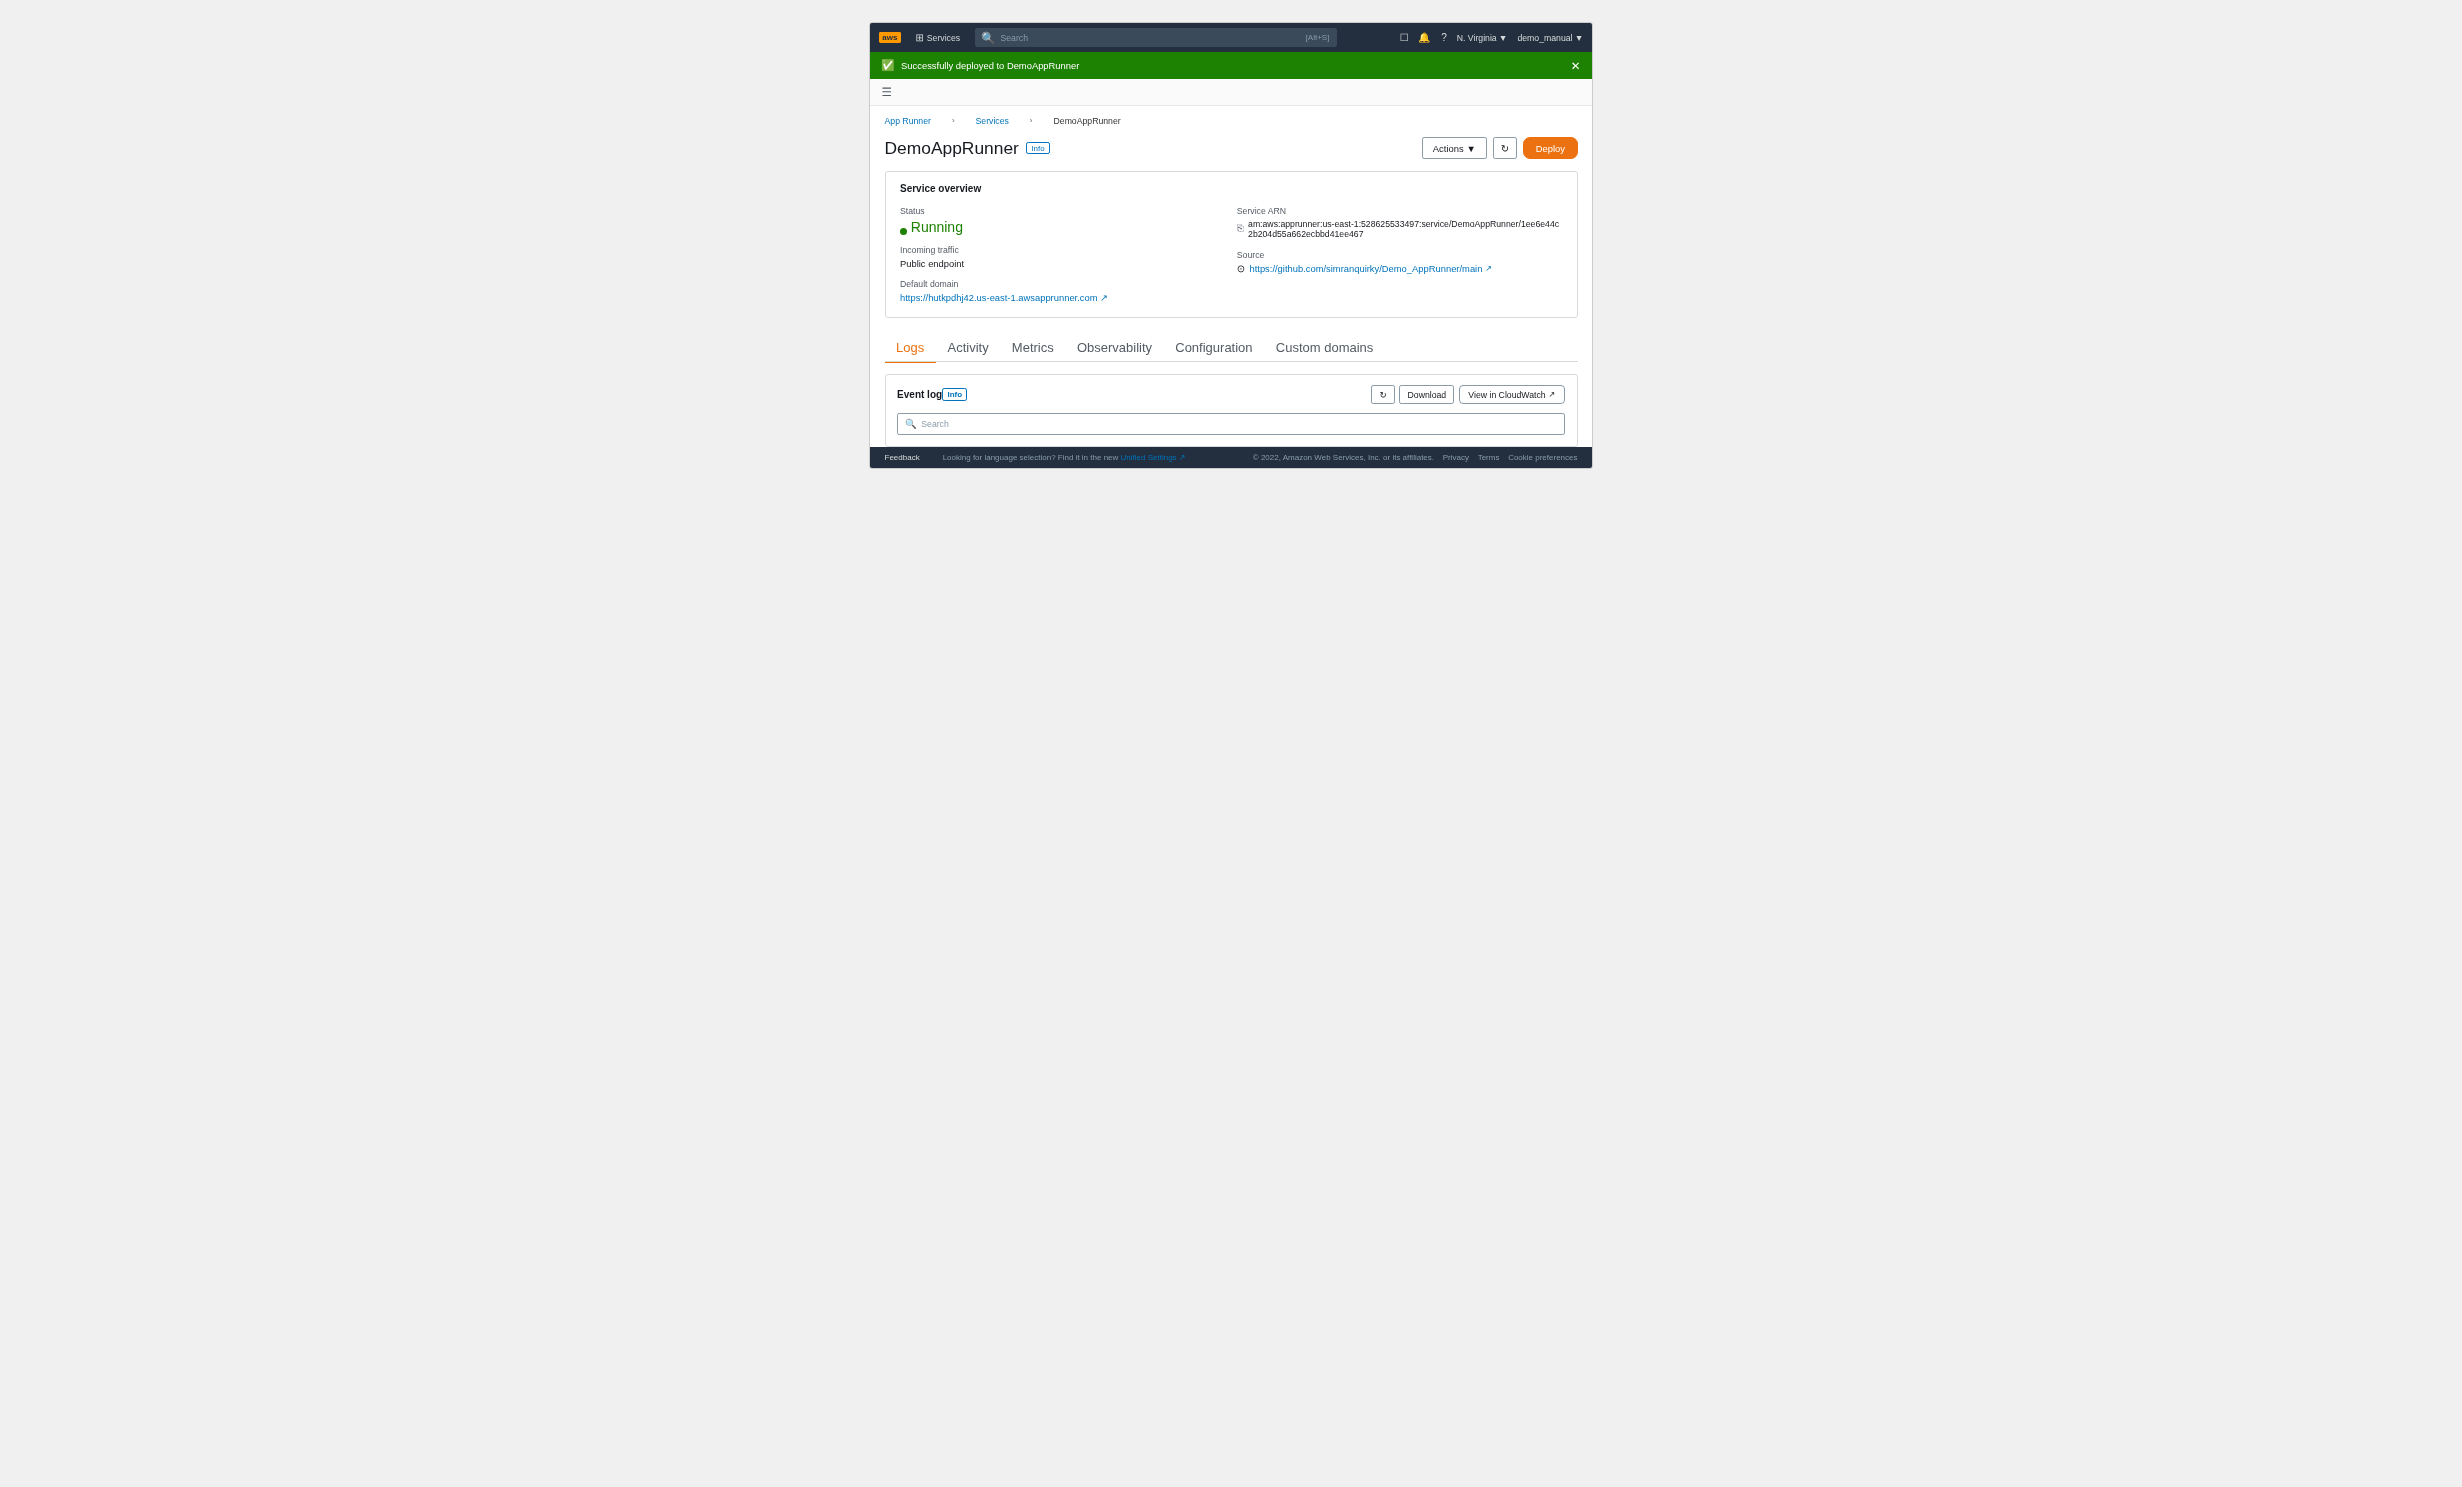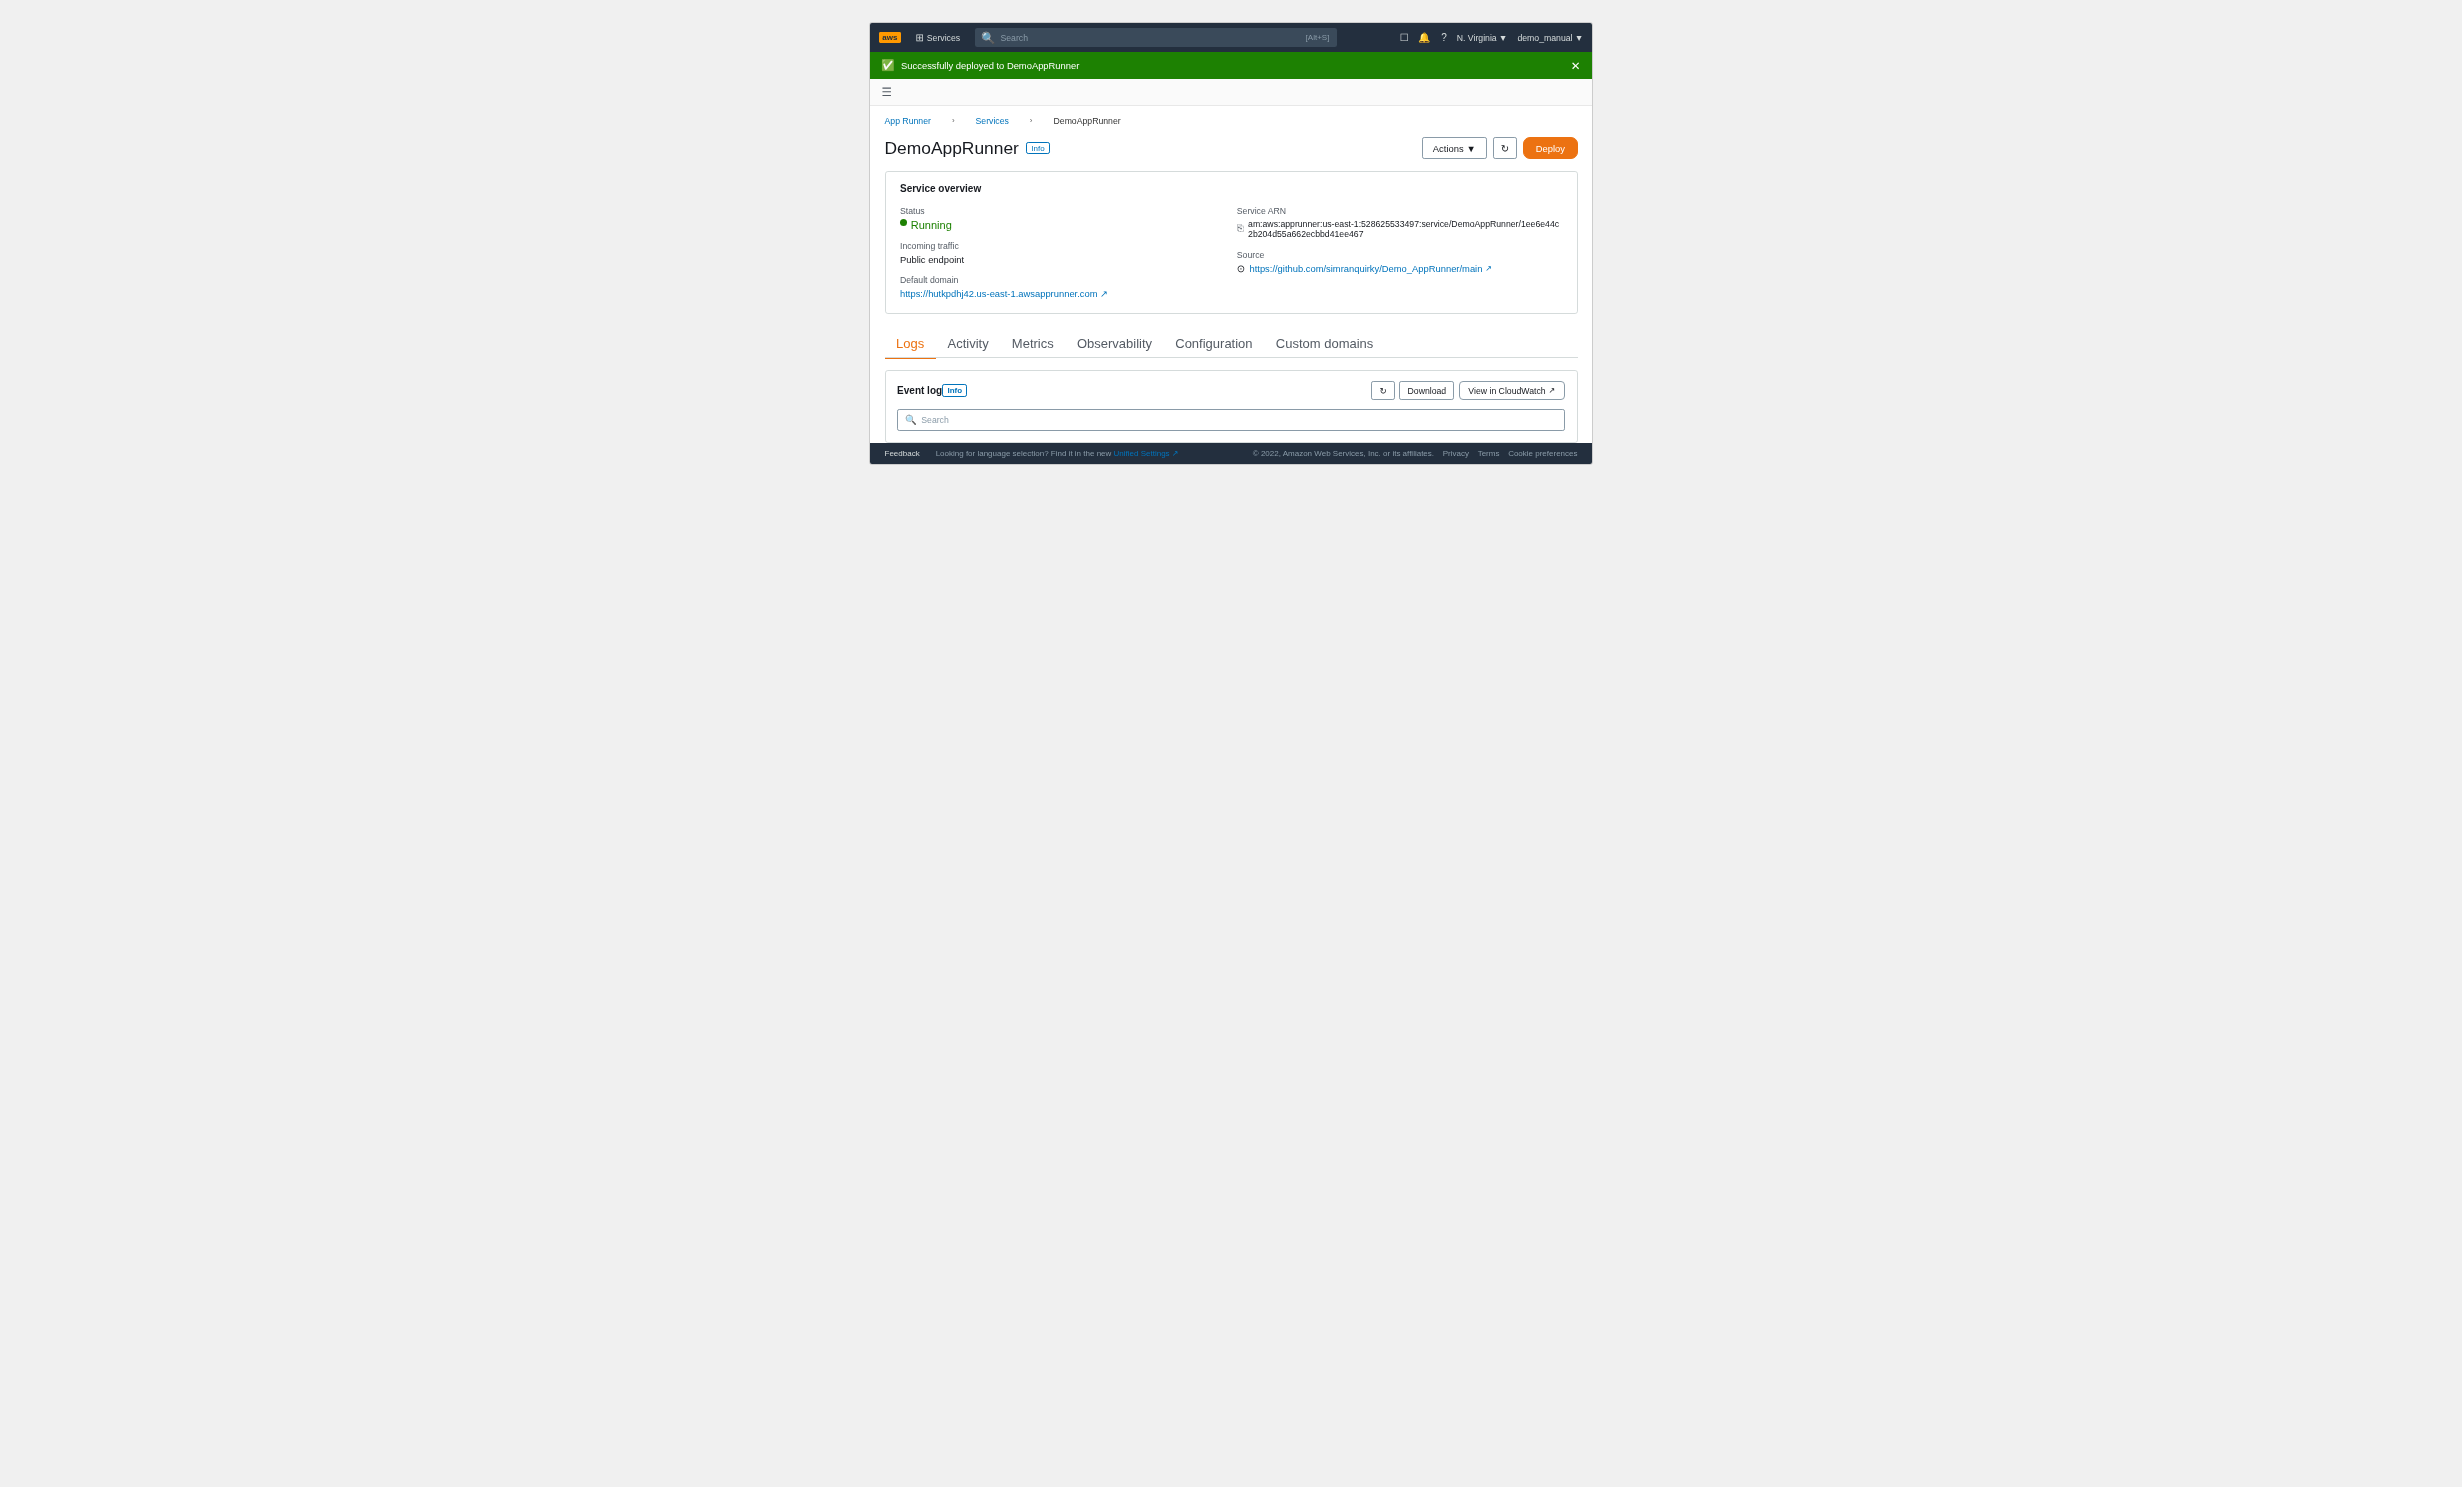--- a/index.html
+++ b/index.html
@@ -233,23 +233,23 @@
     .detail-value {
       font-size: 9.4px;
       color: #16191f;
       display: flex;
       align-items: center;
       gap: 4.3px;
     }
     .status-running {
       color: #1d8102;
       display: flex;
-      align-items: flex-start;
+      align-items: flex-end;
       gap: 3.6px;
-      font-size: 11px;
+      font-size: 14px;
     }
     .status-dot {
       width: 7.2px;
       height: 7.2px;
       background: #1d8102;
       border-radius: 50%;
       display: inline-block;
     }
     .detail-link {
       color: #0073bb;
@@ -363,21 +363,21 @@
     .search-icon-box { color: #545b64; font-size: 9.4px; }
 
     
     .aws-footer {
       background: #232f3e;
       color: #8a9ba8;
       padding: 5.8px 14.5px;
       font-size: 8px;
       display: flex;
       align-items: center;
-      gap: 16px;
+      gap: 23px;
     }
     .footer-feedback { color: #d5dbdb; font-weight: 500; cursor: pointer; }
     .footer-lang-text { color: #8a9ba8; }
     .footer-lang-link { color: #0073bb; cursor: pointer; }
     .footer-right {
       margin-left: auto;
       display: flex;
       align-items: center;
       gap: 8.7px;
       color: #8a9ba8;

